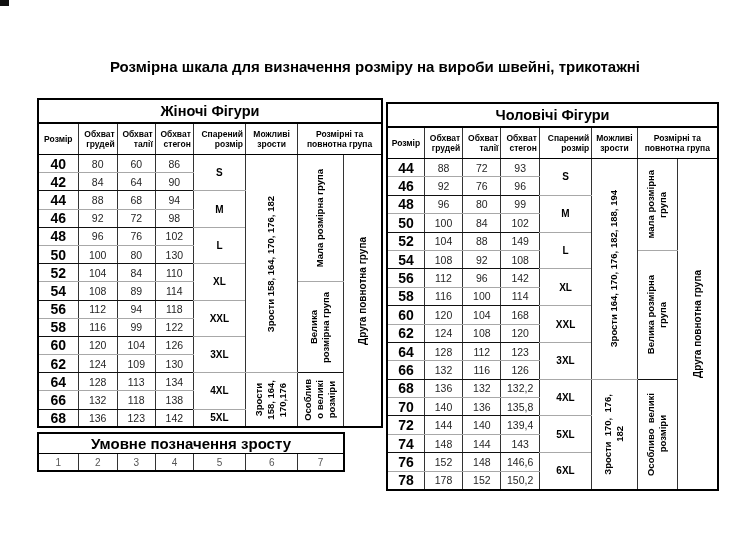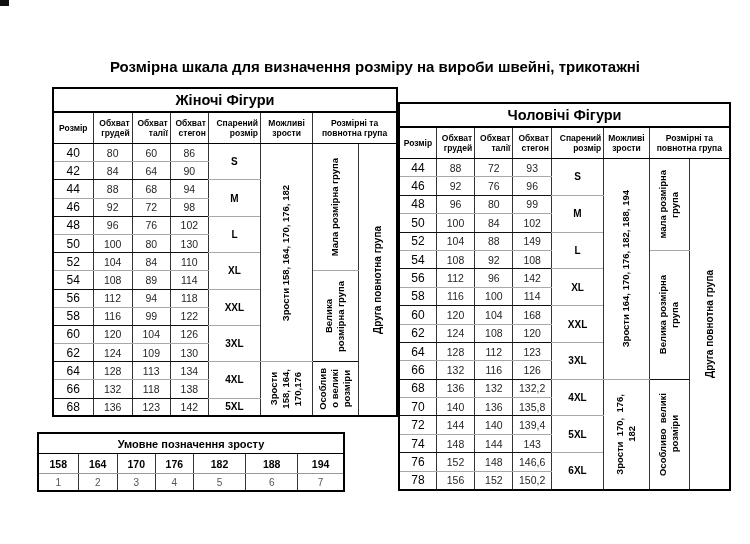--- a/index.html
+++ b/index.html
@@ -9,54 +9,54 @@
   }
   .corner-artifact{position:absolute;left:0;top:0;width:9px;height:6px;background:#111;}
   .doc-title{
     position:absolute;top:58px;left:0;width:100%;text-align:center;
     font-size:15px;font-weight:bold;
   }
   table.sizes{
     position:absolute;border-collapse:collapse;table-layout:fixed;background:#fff;
     border:2.5px solid #000;
   }
-  .t-women{left:37px;top:87px;width:346px;margin-left:15px;}
-  .t-men{left:398px;top:102px;width:333px;}
+  .t-women{left:37px;top:98px;width:346px;}
+  .t-men{left:386px;top:102px;width:333px;}
   .tbl-title td{
     border-bottom:2px solid #000;font-size:14.5px;font-weight:bold;
     text-align:center;height:22px;padding:0;
   }
   .hdr th{
     border:1px solid #333;border-bottom:1.6px solid #000;
     font-size:8.5px;line-height:1.2;font-weight:bold;
     padding:1px 2px;vertical-align:middle;height:28px;
   }
   .hdr th.al{text-align:right;}
   .hdr th.ac{text-align:center;}
   td{border-left:1px solid #333;border-right:1px solid #333;padding:0;vertical-align:middle;}
-  .c-size{font-weight:normal;font-size:12px;text-align:center;}
+  .c-size{font-weight:bold;font-size:14px;text-align:center;}
   .c-num{font-size:10.5px;text-align:center;color:#1f1f1f;}
   .c-paired{font-weight:bold;font-size:10px;text-align:center;}
   .rb-light td{border-bottom:1px solid #a8a8a8;}
   .rb-dark td{border-bottom:1.4px solid #111;}
   .c-vert{position:relative;}
   .vwrap{
     position:absolute;inset:1px;display:flex;flex-direction:row;
     align-items:center;justify-content:center;gap:1px;overflow:hidden;
   }
   .vline{
     writing-mode:vertical-rl;transform:rotate(180deg);
     font-weight:bold;font-size:9.5px;line-height:1.15;white-space:pre;
   }
   .c-full .vline{font-size:10px;}
   table.legend{
     position:absolute;border-collapse:collapse;table-layout:fixed;background:#fff;
     border:2.5px solid #000;left:37px;top:432px;width:308px;
   }
-  .lg-title td{font-size:11px;font-weight:bold;text-align:center;border-bottom:1.5px solid #000;height:19px;}
+  .lg-title td{font-size:15px;font-weight:bold;text-align:center;border-bottom:1.5px solid #000;height:19px;}
   .lg-h td{font-weight:bold;font-size:10.5px;text-align:center;border:1px solid #333;border-bottom:1px solid #999;height:19px;}
   .lg-c td{font-size:10px;text-align:center;color:#555;border:1px solid #333;height:16px;}
 </style>
 </head>
 <body>
 
 <div class="corner-artifact"></div>
 
 <div class="doc-title">Розмірна шкала для визначення розміру на вироби швейні, трикотажні</div>
 
@@ -388,49 +388,40 @@
       </tr>
       <tr class="rb-light" style="height: 18.4px;">
         <td class="c-size">76</td>
         <td class="c-num">152</td>
         <td class="c-num">148</td>
         <td class="c-num">146,6</td>
         <td rowspan="2" class="c-paired">6XL</td>
       </tr>
       <tr class="rb-dark" style="height: 18.4px;">
         <td class="c-size">78</td>
-        <td class="c-num">156</td>
+        <td class="c-num">178</td>
         <td class="c-num">152</td>
         <td class="c-num">150,2</td>
       </tr>
     </tbody>
 </table>
 
 <table class="legend">
   <colgroup>
     <col style="width:40px">
       <col style="width:39px">
       <col style="width:38px">
       <col style="width:38px">
     <col style="width:52px">
       <col style="width:52px">
       <col style="width:46px">
   </colgroup>
   <tbody>
     <tr class="lg-title">
       <td colspan="7">Умовне позначення зросту</td>
-    </tr>
-    <tr class="lg-h">
-      <td>158</td>
-      <td>164</td>
-      <td>170</td>
-      <td>176</td>
-      <td>182</td>
-      <td>188</td>
-      <td>194</td>
     </tr>
     <tr class="lg-c">
       <td>1</td>
       <td>2</td>
       <td>3</td>
       <td>4</td>
       <td>5</td>
       <td>6</td>
       <td>7</td>
     </tr>

